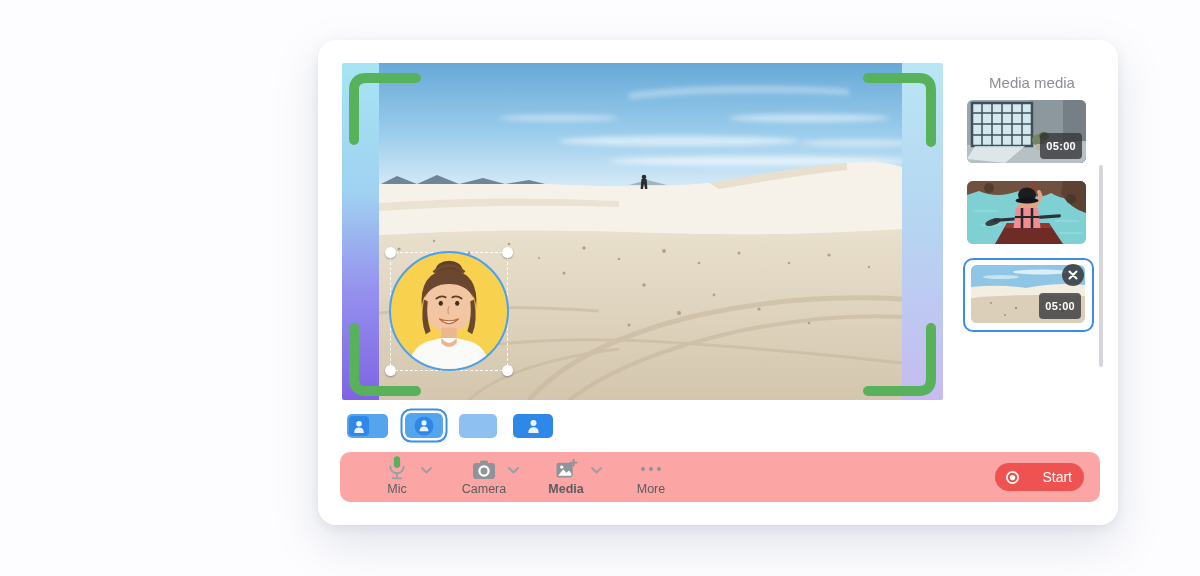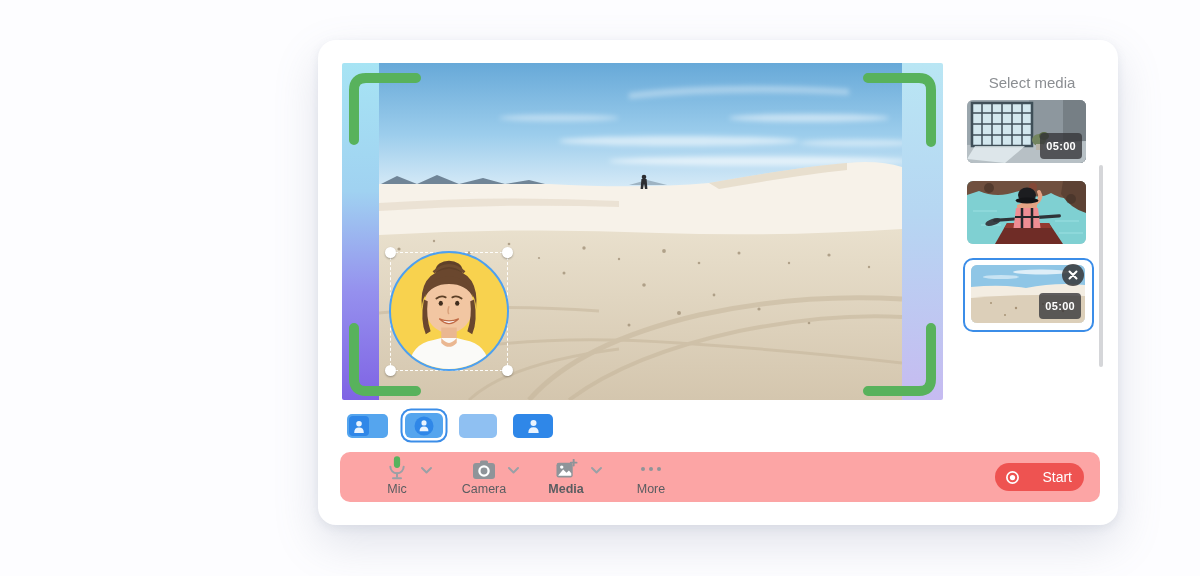--- a/index.html
+++ b/index.html
@@ -244,21 +244,21 @@
         <span style="display:flex;">
           <svg width="13" height="14" viewBox="0 0 12 14">
               <circle cx="6" cy="4" r="3" fill="#eaf4fe"></circle>
               <path d="M0.8 14 Q0.8 8.2 6 8.2 Q11.2 8.2 11.2 14 Z" fill="#eaf4fe"></path>
             </svg>
         </span>
       </button>
     </div>
 
     <div class="sidebar">
-      <div class="sidebar-title">Select media</div>
+      <div class="sidebar-title">Media media</div>
 
       <div class="thumb t1">
         <svg viewBox="0 0 119 63" preserveAspectRatio="none">
           <rect width="119" height="63" fill="#9aa6ad"></rect>
           <rect x="62" width="57" height="63" fill="#8d979e"></rect>
           <rect x="96" width="23" height="63" fill="#767f85"></rect>
           <path d="M0 45 L119 41 L119 63 L0 63 Z" fill="#b7c0c5"></path>
           <rect x="5" y="3" width="60" height="43" fill="#d3e8ef"></rect>
           <g stroke="#3f4f58" stroke-width="1.5">
             <line x1="15" y1="3" x2="15" y2="46"></line>

